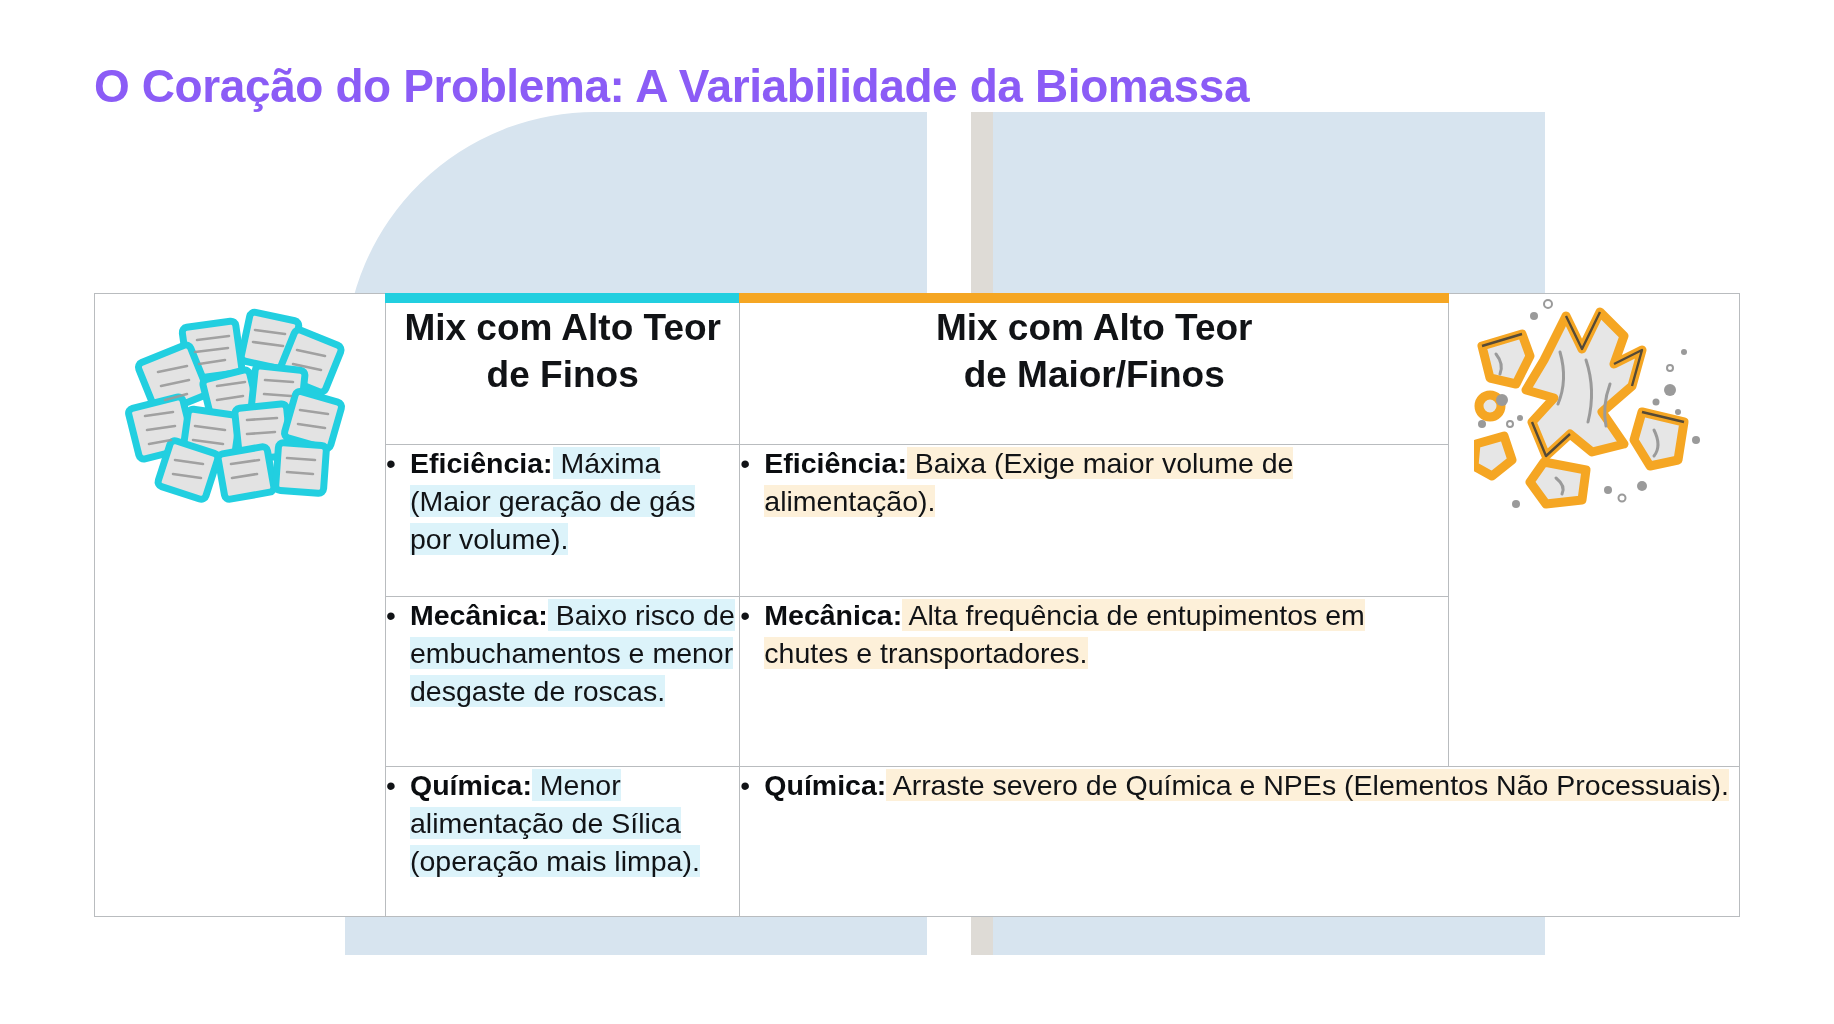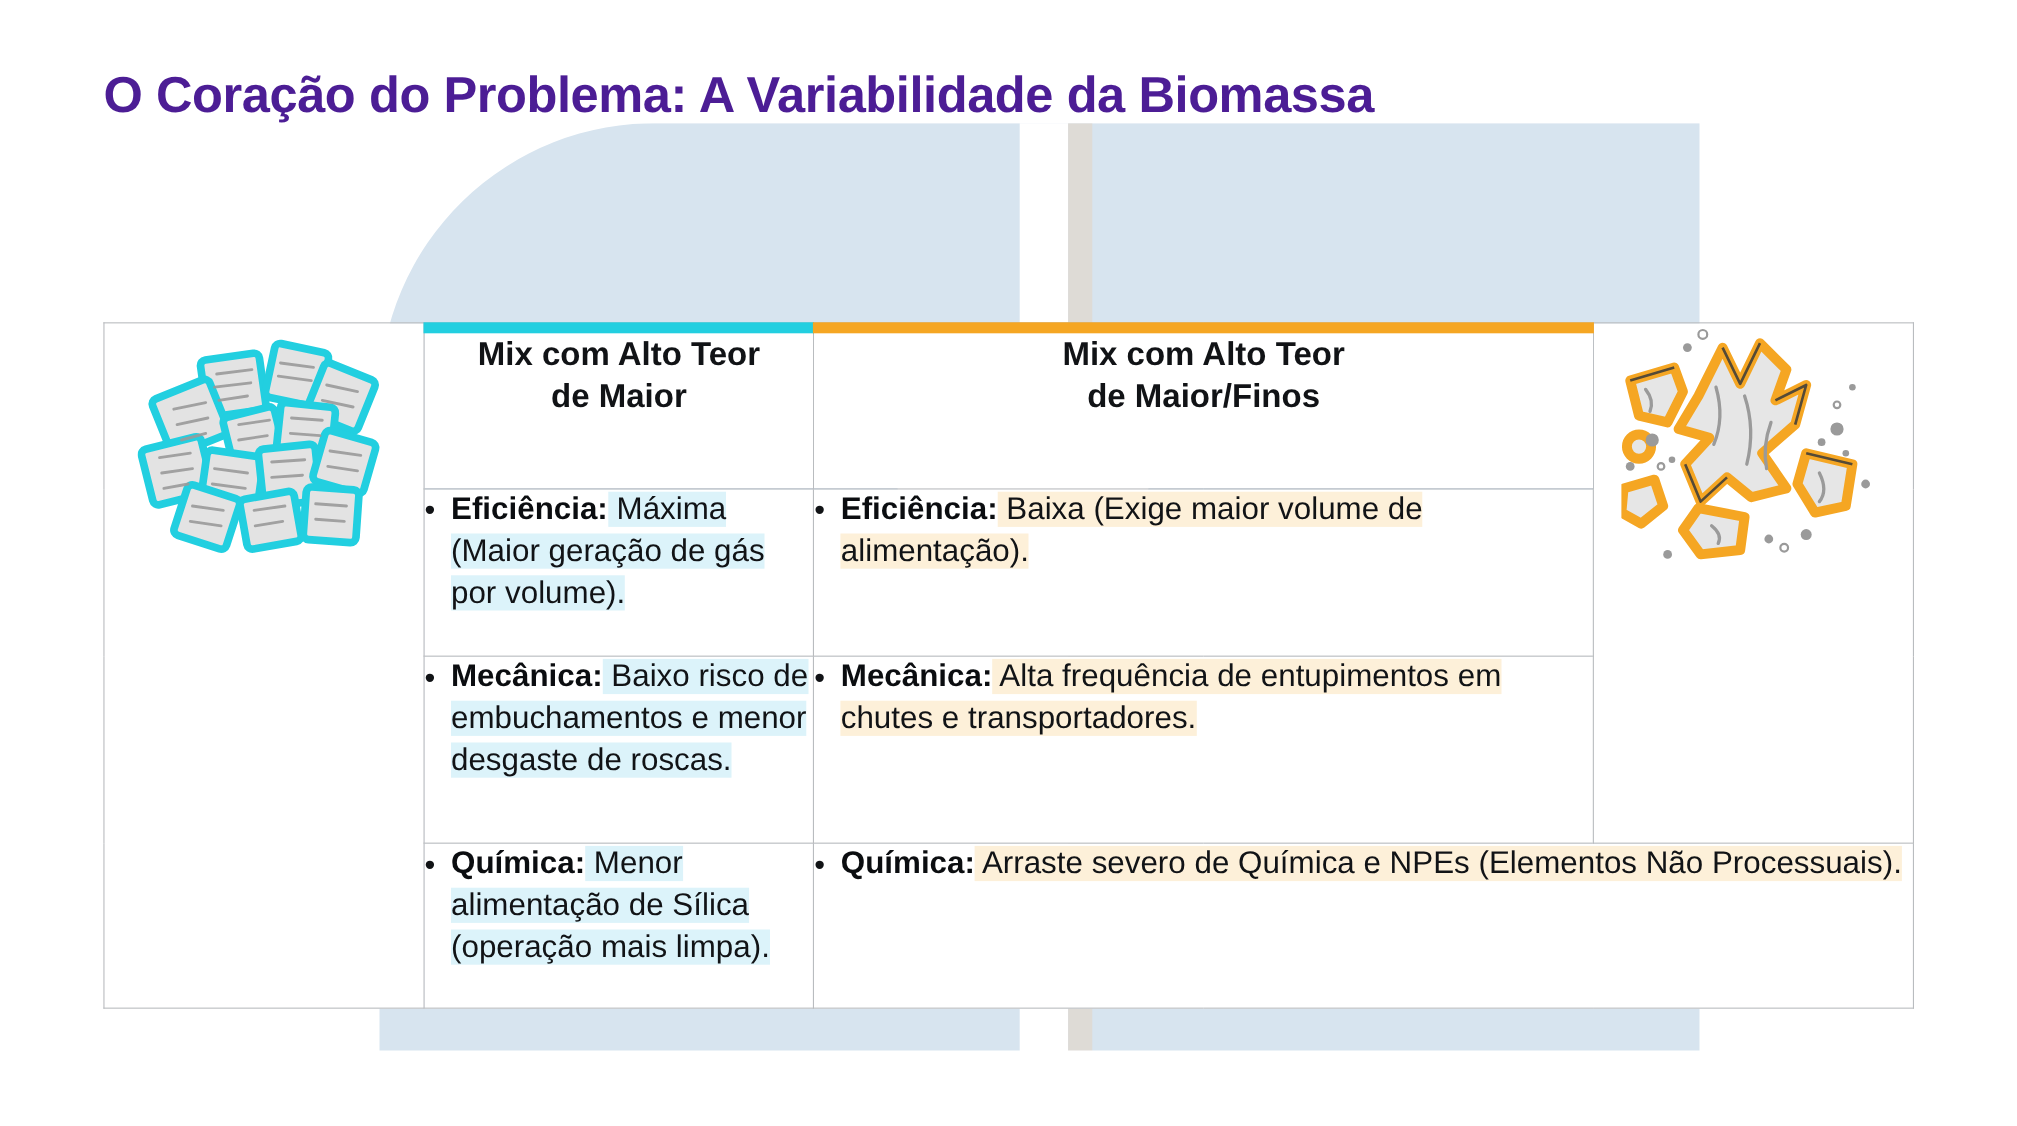--- a/index.html
+++ b/index.html
@@ -10,21 +10,21 @@
     overflow:hidden;
     position:relative;
   }
 
   
   #bg-decor{position:absolute;inset:0;z-index:0;pointer-events:none;}
 
   
   #header{position:absolute;left:94px;top:60px;z-index:3;}
   #page-title{
-    font-size:46px;font-weight:bold;color:#4c1d95;
+    font-size:46px;font-weight:bold;color:#8b5cf6;
     letter-spacing:-0.4px;line-height:1.15;white-space:nowrap;margin:0;text-align:center;
   }
   #page-subtitle{
     font-size:27px;font-weight:normal;color:#2b2f33;
     line-height:1.2;margin:17px 0 0 0;white-space:nowrap;
   }
 
   
   #comparison-table{
     position:absolute;left:94px;top:293px;
@@ -48,21 +48,21 @@
     background:linear-gradient(180deg,#fbfbfb 0%,#f2f2f2 100%);
     text-align:center;vertical-align:middle;
     position:relative;
   }
   .col-head .accent{
     position:absolute;left:-1px;right:-1px;top:-1px;height:10px;
   }
   .col-head.cyan .accent{background:#22cfe0;}
   .col-head.amber .accent{background:#f5a623;}
   .col-head-text{
-    font-size:30px;font-weight:bold;color:#111316;line-height:1.28;
+    font-size:37px;font-weight:bold;color:#111316;line-height:1.28;
     padding:10px 0 0 0;
   }
 
   
   .body-cell{padding:28px 36px 30px 34px;}
   .bullet-row{
     display:flex;align-items:flex-start;
     font-size:28.5px;line-height:1.33;color:#111316;
   }
   .bullet-dot{
@@ -145,21 +145,21 @@
             <path d="M106 170 L134 166 M107 184 L132 180"></path>
             <path d="M162 164 L190 166 M162 178 L188 180"></path>
           </g>
         </svg>
       </td>
 
       <th class="col-head cyan">
         <div class="accent"></div>
         <div class="col-head-text">
           <div>Mix com Alto Teor</div>
-          <div>de Maior</div>
+          <div>de Finos</div>
         </div>
       </th>
 
       <th class="col-head amber" colspan="2">
         <div class="accent"></div>
         <div class="col-head-text">
           <div>Mix com Alto Teor</div>
           <div>de Maior/Finos</div>
         </div>
       </th>

